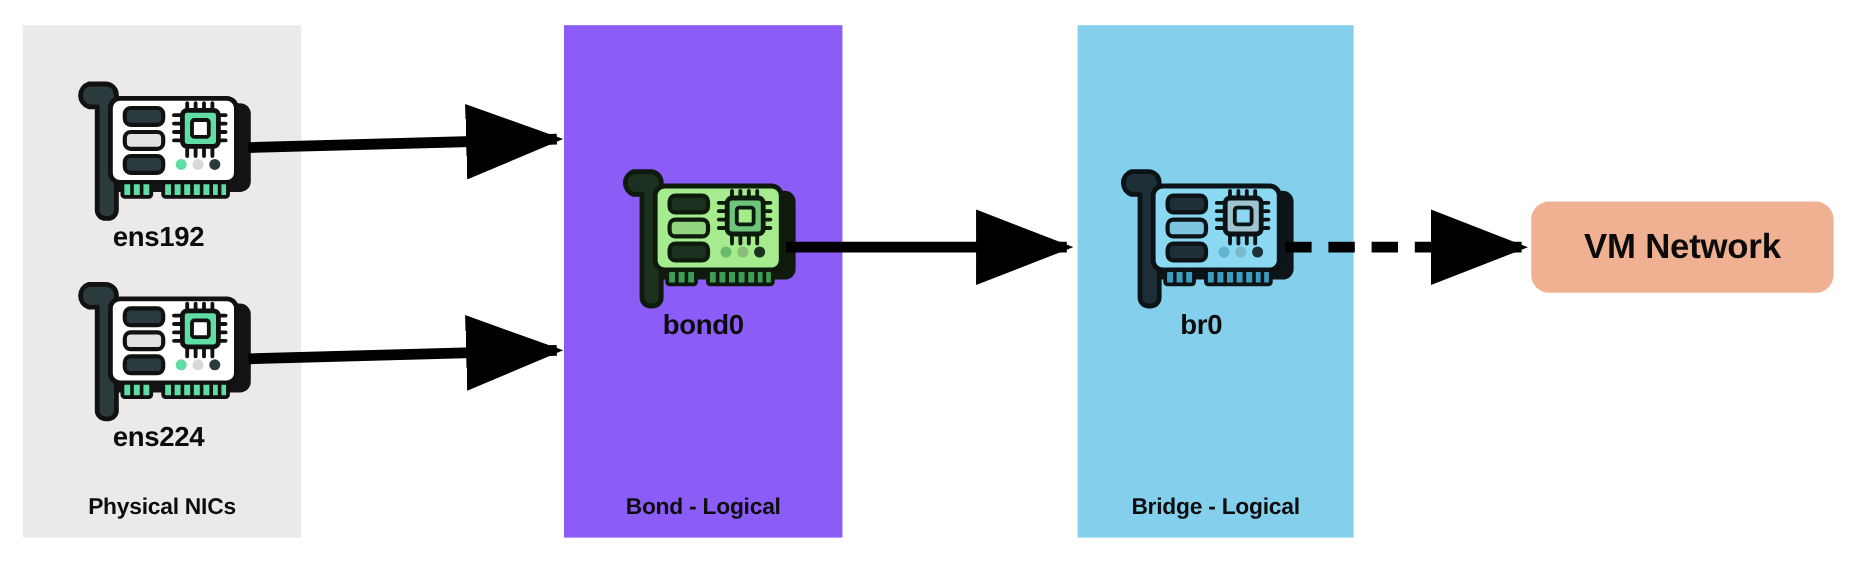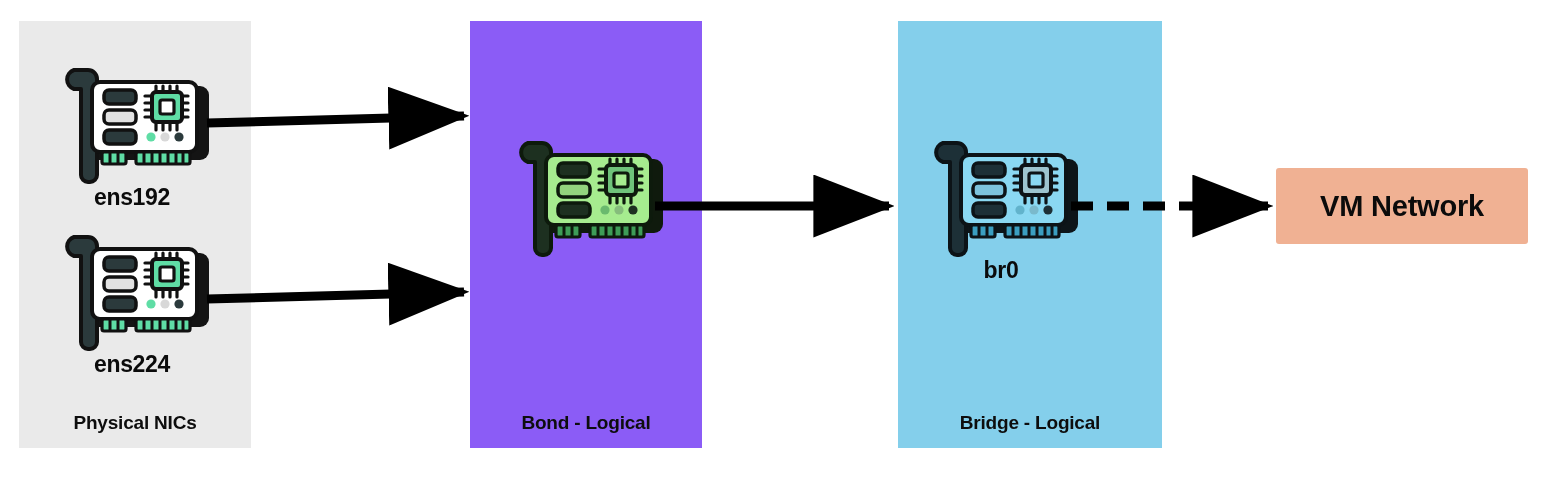--- a/index.html
+++ b/index.html
@@ -34,21 +34,21 @@
     text-align: center;
     font-size: 19px;
     font-weight: bold;
     color: #0d0d0d;
     letter-spacing: -0.2px;
     white-space: nowrap;
   }
 
   #zone-physical { left: 19px;  top: 21px; width: 232px; height: 427px; background: #eaeaea; }
   #zone-bond     { left: 470px; top: 21px; width: 232px; height: 427px; background: #8b5cf6; }
-  #zone-bridge   { left: 898px; top: 21px; width: 264px; height: 427px; background: #84cfeb; }
+  #zone-bridge   { left: 898px; top: 21px; width: 230px; height: 427px; background: #84cfeb; }
 
   
   .node {
     position: absolute;
     width: 160px;
     text-align: center;
   }
   .node-icon {
     width: 160px;
     height: 125px;
@@ -69,21 +69,21 @@
   #node-bond0  { left: 506px; top: 137px; }
   #node-br0    { left: 921px; top: 137px; }
 
   
   #vm-network {
     position: absolute;
     left: 1276px;
     top: 168px;
     width: 252px;
     height: 76px;
-    border-radius: 3px;
+    border-radius: 15px;
     background: #f0b193;
     display: flex;
     align-items: center;
     justify-content: center;
   }
   #vm-network .vm-label {
     font-size: 29px;
     font-weight: bold;
     color: #0b0b0b;
     letter-spacing: -0.2px;
@@ -267,20 +267,21 @@
           <line x1="129" y1="46" x2="136" y2="46"></line>
           <line x1="129" y1="53" x2="136" y2="53"></line>
         </g>
         <rect x="100" y="28" width="30" height="30" rx="4" fill="#6fc37a" stroke="#0d1a0c" stroke-width="4"></rect>
         <rect x="108" y="36" width="14" height="14" rx="2" fill="#a6ec8f" stroke="#0d1a0c" stroke-width="3.2"></rect>
         <circle cx="99" cy="73" r="4.6" fill="#6aba6e"></circle>
         <circle cx="113" cy="73" r="4.6" fill="#86bd7c"></circle>
         <circle cx="127" cy="73" r="4.6" fill="#1d3020"></circle>
       </g>
     </svg>
+    <div class="node-label">bond0</div>
   </div>
 
   <div class="node" id="node-br0">
     <svg class="node-icon" viewBox="0 0 160 125">
       <g>
         <path d="M44 22 h104 a9 9 0 0 1 9 9 v56 a9 9 0 0 1 -9 9 h-104 z" fill="#0d1519"></path>
         <path d="M22 6 h14 a9 9 0 0 1 9 9 v96 a7 7 0 0 1 -7 7 h-2 a7 7 0 0 1 -7 -7 v-86 h-7 a10 10 0 0 1 0 -19 z" fill="#1d3037" stroke="#0c1317" stroke-width="4" stroke-linejoin="round"></path>
         <rect x="40" y="18" width="105" height="70" rx="8" fill="#8ad8f2" stroke="#0c1317" stroke-width="4"></rect>
         <g fill="#3b9ec0" stroke="#0c1317" stroke-width="3.2">
           <rect x="50" y="88" width="24" height="12" rx="2"></rect>

